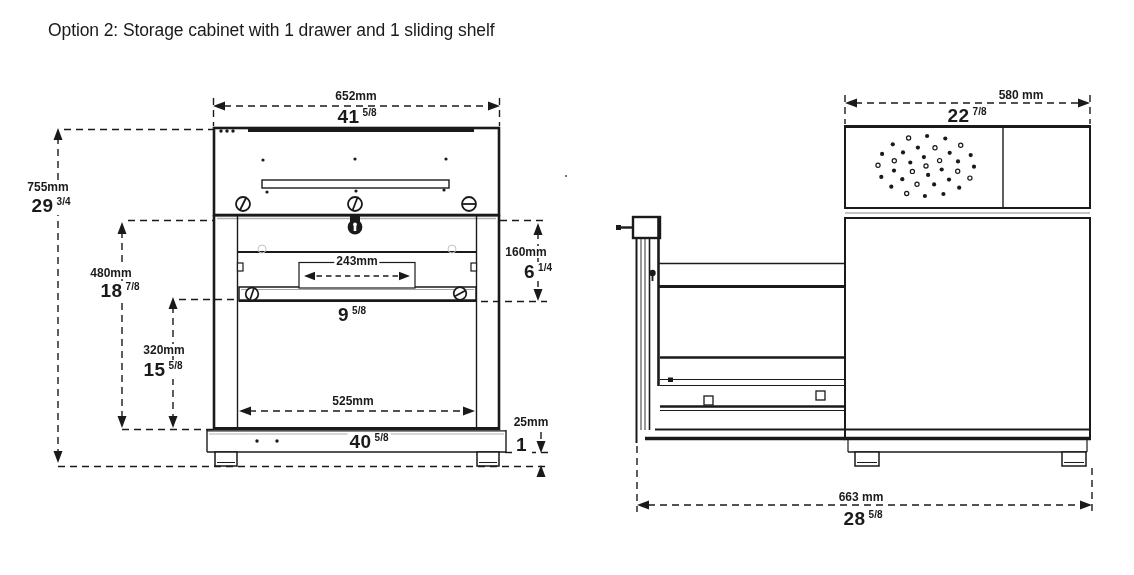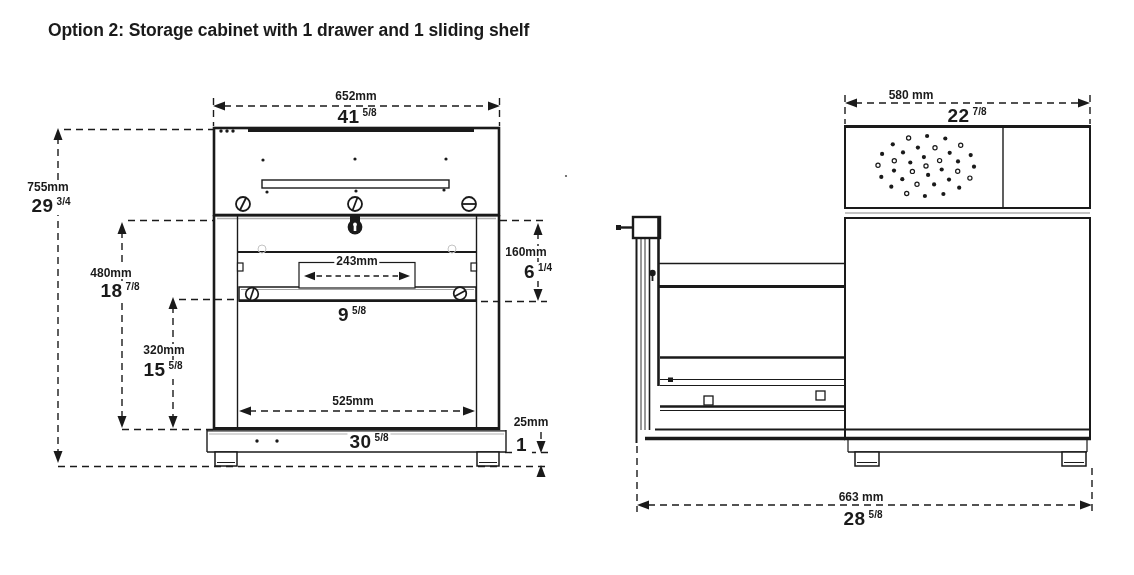--- a/index.html
+++ b/index.html
@@ -3,21 +3,21 @@
 <meta charset="utf-8">
 <style>
   * { margin:0; padding:0; box-sizing:border-box; }
   html,body { background:#ffffff; }
   body {
     width:1134px; height:575px; position:relative; overflow:hidden;
     font-family:"Liberation Sans", sans-serif; color:#1a1a1a;
   }
   .title {
     position:absolute; left:48px; top:20px; z-index:3;
-    font-size:17.5px; font-weight:700; letter-spacing:-0.1px; white-space:nowrap;
+    font-size:17.5px; font-weight:400; letter-spacing:-0.1px; white-space:nowrap;
   }
   svg.draw { position:absolute; left:0; top:0; z-index:1; }
   .lab {
     position:absolute; transform:translateX(-50%); z-index:2;
     white-space:nowrap; background:#ffffff; padding:0 2px; line-height:1;
   }
   .mm { font-size:12px; font-weight:700; }
   .in { font-size:19px; font-weight:700; letter-spacing:0.5px; }
   .in sup {
     font-size:10px; font-weight:700; letter-spacing:0;
@@ -260,25 +260,25 @@
 <div class="lab mm" style="left:111px;top:267px">480mm</div>
 <div class="lab in" style="left:120px;top:281px"><span>18</span><sup>7/8</sup></div>
 
 <div class="lab mm" style="left:164px;top:344px">320mm</div>
 <div class="lab in" style="left:163px;top:360px"><span>15</span><sup>5/8</sup></div>
 
 <div class="lab mm" style="left:357px;top:255px">243mm</div>
 <div class="lab in" style="left:352px;top:305px"><span>9</span><sup>5/8</sup></div>
 
 <div class="lab mm" style="left:353px;top:395px">525mm</div>
-<div class="lab in" style="left:369px;top:432px"><span>30</span><sup>5/8</sup></div>
+<div class="lab in" style="left:369px;top:432px"><span>40</span><sup>5/8</sup></div>
 
 <div class="lab mm" style="left:526px;top:246px">160mm</div>
 <div class="lab in" style="left:538px;top:262px"><span>6</span><sup>1/4</sup></div>
 
 <div class="lab mm" style="left:531px;top:416px">25mm</div>
 <div class="lab in" style="left:523px;top:435px"><span>1</span><sup></sup></div>
 
-<div class="lab mm" style="left:911px;top:89px">580 mm</div>
+<div class="lab mm" style="left:1021px;top:89px">580 mm</div>
 <div class="lab in" style="left:967px;top:106px"><span>22</span><sup>7/8</sup></div>
 
 <div class="lab mm" style="left:861px;top:491px">663 mm</div>
 <div class="lab in" style="left:863px;top:509px"><span>28</span><sup>5/8</sup></div>
 
 </body></html>

